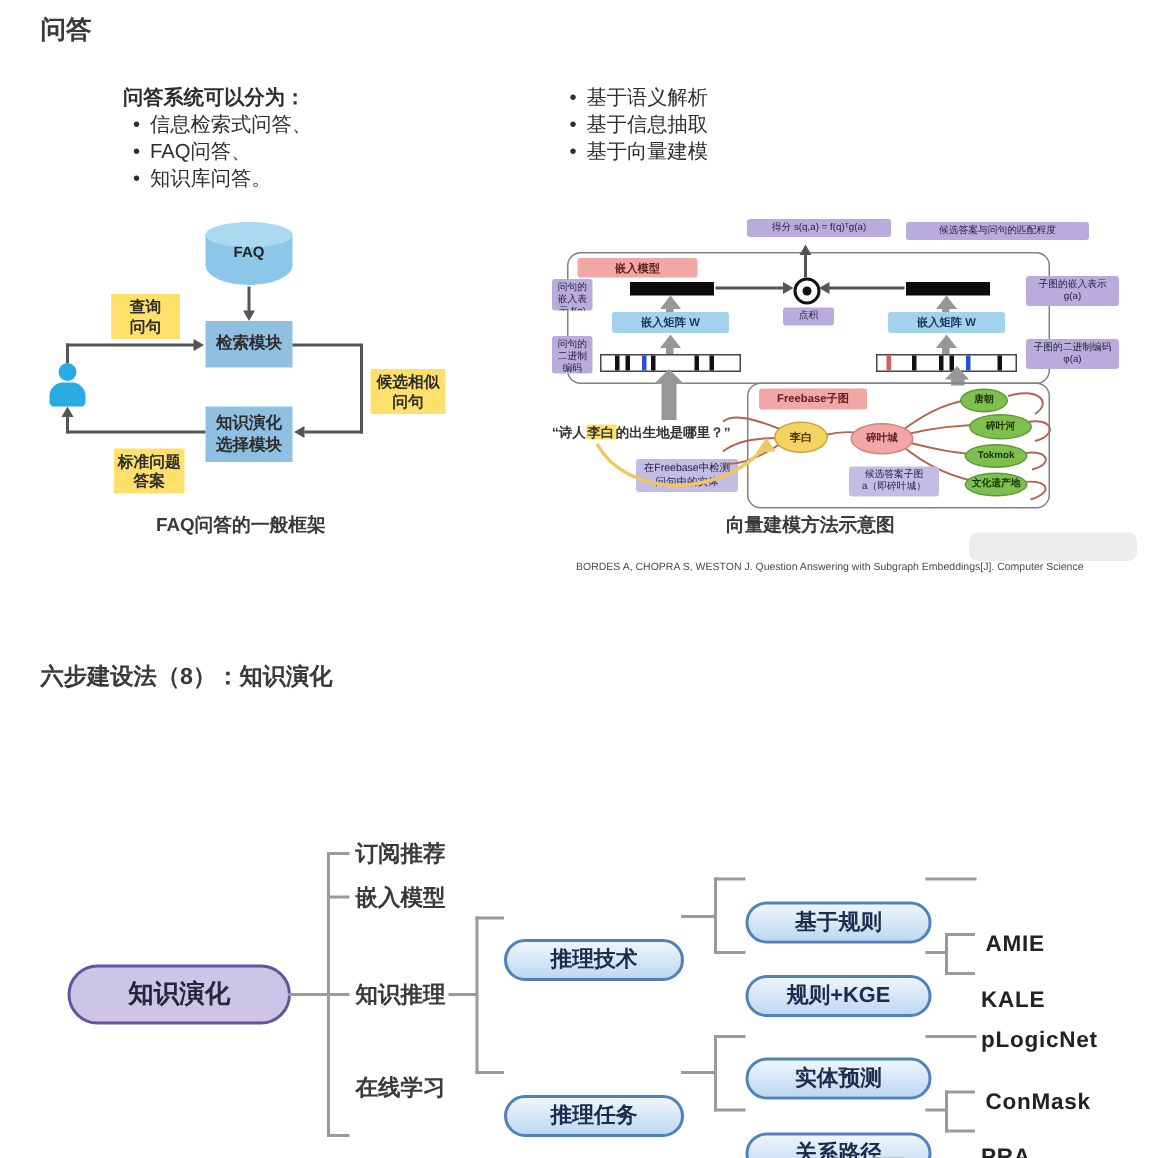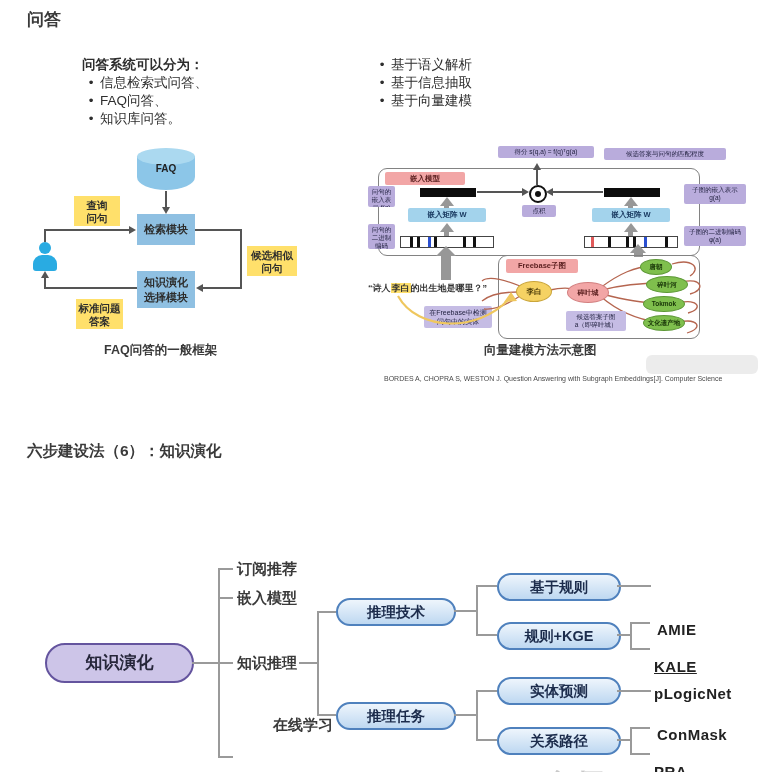--- a/index.html
+++ b/index.html
@@ -29,21 +29,21 @@
   .binvec{background:#fff;border:1px solid #444;}
   .binvec .t{position:absolute;top:0;width:3px;height:100%;}
   .gray-sh{background:#979797;}
   .gar-u{border-bottom:9px solid #979797;border-left:7px solid transparent;border-right:7px solid transparent;}
   .gell{background:#7fbf4d;border:1px solid #5d9836;color:#173307;border-radius:50%;text-align:center;font-size:6.5px;font-weight:bold;}
   
   .mline{background:#9a9a9a;}
   .pill-root{background:#cdc5e8;border:2.5px solid #64549e;border-radius:21px;text-align:center;
              font-weight:bold;font-size:17px;color:#26263a;}
   .pill-blue{background:linear-gradient(180deg,#eef5fc 0%,#bed8f1 100%);border:2px solid #4f81bd;border-radius:14px;
-             text-align:center;font-weight:bold;font-size:14.5px;color:#1c2c4c;}
+             text-align:center;font-weight:bold;font-size:14.5px;color:#1c2c4c;margin-top:28px;}
   .mlabel{font-weight:bold;font-size:15px;color:#3a3a3a;}
   .mleaf{font-weight:bold;font-size:15px;color:#222;letter-spacing:0.5px;margin-top:44px;}
   .wm{font-weight:bold;font-size:29px;color:#a9a9a9;opacity:0.62;letter-spacing:2px;white-space:nowrap;}
   .clip{overflow:hidden;white-space:normal;}
   .qtext{font-size:9px;font-weight:bold;color:#333;white-space:nowrap;}
   .qtext .hl{background:#ffe06b;padding:0 1px;}
   .cit{font-size:7px;color:#4a4a4a;white-space:nowrap;}
 </style>
 </head>
 <body>
@@ -238,37 +238,37 @@
   <svg class="abs" style="left:390px;top:288px;" width="140" height="50" viewBox="0 0 140 50">
     <path d="M8,8 C 28,44 88,44 118,12" stroke="#efc75e" stroke-width="2.2" fill="none"></path>
     <polygon points="121,4 127,13 114,14" fill="#efc75e"></polygon>
   </svg>
 
   <div class="abs cap" style="left:484px;top:342px;width:130px;">向量建模方法示意图</div>
   <div class="abs" style="left:646px;top:355px;width:112px;height:19px;background:#e9e9e9;border-radius:6px;opacity:0.85;"></div>
   <div class="abs cit" style="left:384px;top:375px;width:390px;">BORDES A, CHOPRA S, WESTON J. Question Answering with Subgraph Embeddings[J]. Computer Science</div>
 </div>
 
-<div class="abs ttl" style="left:27px;top:441px;font-size:15.5px;">六步建设法（6）：知识演化</div>
+<div class="abs ttl" style="left:27px;top:441px;font-size:15.5px;">六步建设法（8）：知识演化</div>
 
 <div>
 
   <div class="abs pill-root" style="left:45px;top:643px;width:145px;height:36px;line-height:36px;">知识演化</div>
 
   <div class="abs mline" style="left:192px;top:662px;width:27px;height:2px;"></div>
   <div class="abs mline" style="left:218px;top:568px;width:2px;height:190px;"></div>
   <div class="abs mline" style="left:218px;top:568px;width:15px;height:2px;"></div>
   <div class="abs mline" style="left:218px;top:597px;width:15px;height:2px;"></div>
   <div class="abs mline" style="left:218px;top:662px;width:15px;height:2px;"></div>
   <div class="abs mline" style="left:218px;top:756px;width:15px;height:2px;"></div>
 
   <div class="abs mlabel" style="left:237px;top:560px;">订阅推荐</div>
   <div class="abs mlabel" style="left:237px;top:589px;">嵌入模型</div>
   <div class="abs mlabel" style="left:237px;top:654px;">知识推理</div>
-  <div class="abs mlabel" style="left:237px;top:716px;margin-left:36px;">在线学习</div>
+  <div class="abs mlabel" style="left:237px;top:716px;">在线学习</div>
 
   <div class="abs mline" style="left:299px;top:662px;width:19px;height:2px;"></div>
   <div class="abs mline" style="left:317px;top:611px;width:2px;height:105px;"></div>
   <div class="abs mline" style="left:317px;top:611px;width:19px;height:2px;"></div>
   <div class="abs mline" style="left:317px;top:714px;width:19px;height:2px;"></div>
 
   <div class="abs pill-blue" style="left:336px;top:598px;width:116px;height:24px;line-height:24px;">推理技术</div>
   <div class="abs pill-blue" style="left:336px;top:702px;width:116px;height:24px;line-height:24px;">推理任务</div>
 
   <div class="abs mline" style="left:454px;top:610px;width:23px;height:2px;"></div>
@@ -276,21 +276,21 @@
   <div class="abs mline" style="left:476px;top:585px;width:21px;height:2px;"></div>
   <div class="abs mline" style="left:476px;top:634px;width:21px;height:2px;"></div>
   <div class="abs pill-blue" style="left:497px;top:573px;width:120px;height:24px;line-height:24px;">基于规则</div>
   <div class="abs pill-blue" style="left:497px;top:622px;width:120px;height:24px;line-height:24px;">规则+KGE</div>
   <div class="abs mline" style="left:617px;top:585px;width:34px;height:2px;"></div>
   <div class="abs mleaf" style="left:657px;top:577px;">AMIE</div>
   <div class="abs mline" style="left:617px;top:634px;width:14px;height:2px;"></div>
   <div class="abs mline" style="left:630px;top:622px;width:2px;height:28px;"></div>
   <div class="abs mline" style="left:630px;top:622px;width:20px;height:2px;"></div>
   <div class="abs mline" style="left:630px;top:648px;width:20px;height:2px;"></div>
-  <div class="abs mleaf" style="left:654px;top:614px;text-decoration:underline;">KALE</div>
+  <div class="abs mleaf" style="left:654px;top:614px;">KALE</div>
   <div class="abs mleaf" style="left:654px;top:641px;">pLogicNet</div>
 
   <div class="abs mline" style="left:454px;top:714px;width:23px;height:2px;"></div>
   <div class="abs mline" style="left:476px;top:690px;width:2px;height:51px;"></div>
   <div class="abs mline" style="left:476px;top:690px;width:21px;height:2px;"></div>
   <div class="abs mline" style="left:476px;top:739px;width:21px;height:2px;"></div>
   <div class="abs pill-blue" style="left:497px;top:677px;width:120px;height:24px;line-height:24px;">实体预测</div>
   <div class="abs pill-blue" style="left:497px;top:727px;width:120px;height:24px;line-height:24px;">关系路径</div>
   <div class="abs mline" style="left:617px;top:690px;width:34px;height:2px;"></div>
   <div class="abs mleaf" style="left:657px;top:682px;">ConMask</div>

